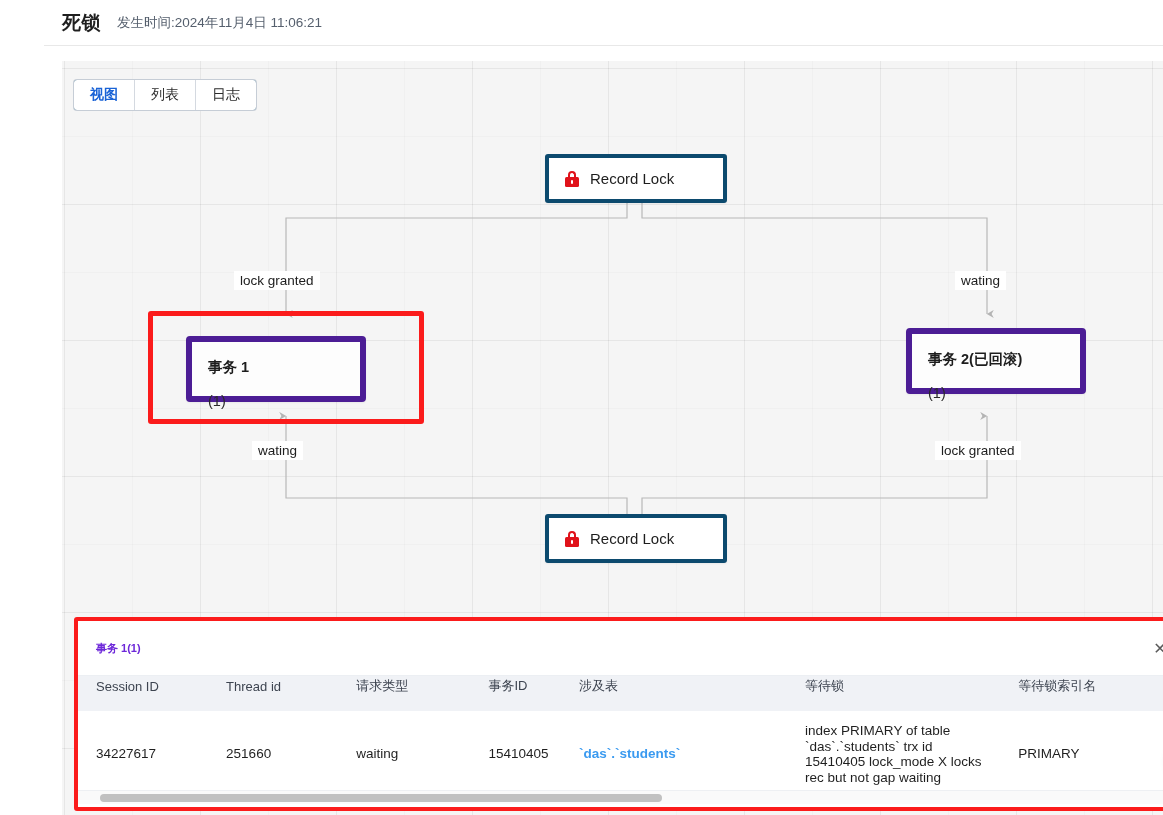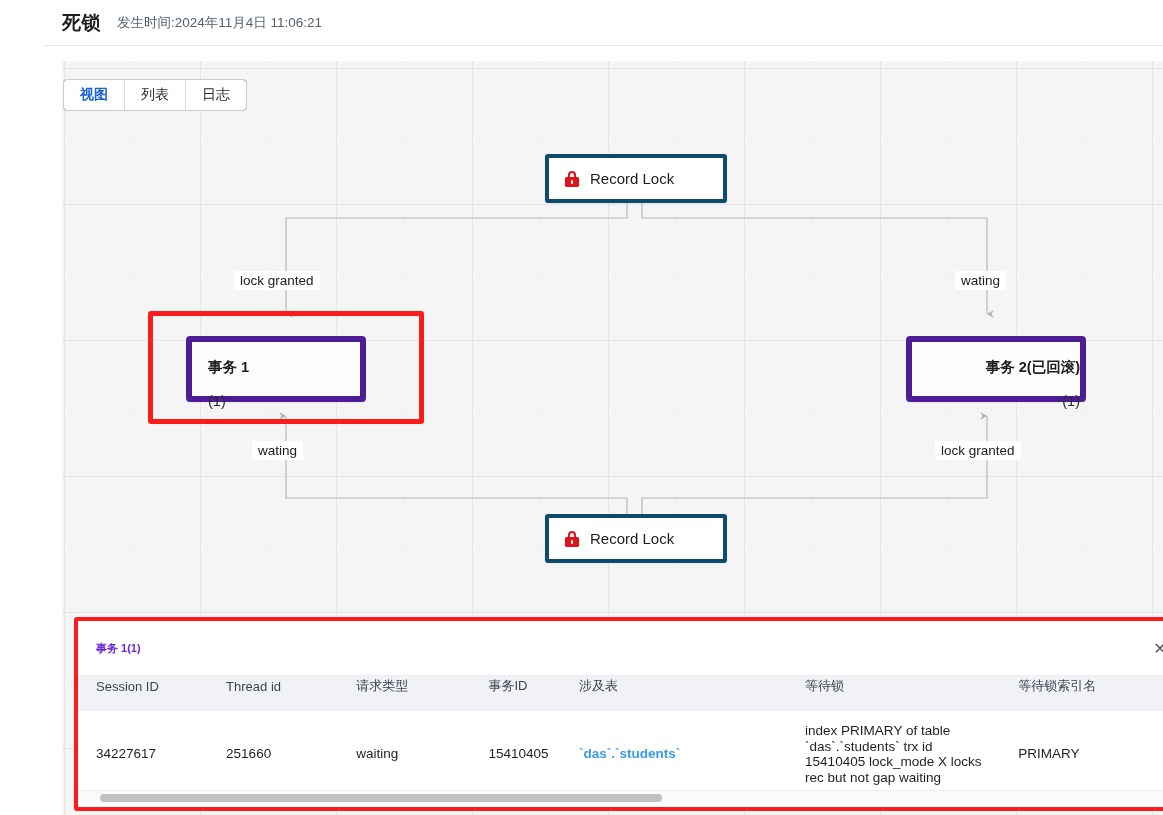--- a/index.html
+++ b/index.html
@@ -42,21 +42,21 @@
       linear-gradient(to right, rgba(0,0,0,0.045) 1px, transparent 1px),
       linear-gradient(to bottom, rgba(0,0,0,0.045) 1px, transparent 1px),
       linear-gradient(to right, rgba(0,0,0,0.018) 1px, transparent 1px),
       linear-gradient(to bottom, rgba(0,0,0,0.018) 1px, transparent 1px);
     background-size: 136px 136px, 136px 136px, 68px 68px, 68px 68px;
     background-position: 2px 0px, 0 7px, 2px 0px, 0 7px;
   }
 
   
   .tabs {
-    position:absolute; left:2px; top:19px;
+    position:absolute; left:12px; top:19px;
     display:flex; z-index:6;
     border-radius:3px; overflow:hidden;
     box-shadow: 0 0 0 1px #c6cdd6;
     background:#0c4a6e;
   }
   .tab {
     height:30px; padding:0 16px;
     display:flex; align-items:center; justify-content:center;
     font-size:14px; color:#2b2b2b; background:#fff; cursor:pointer;
     border-right:1px solid #d4d9e0;
@@ -211,21 +211,21 @@
           <span class="keyhole"></span>
       </span>
       <span class="lock-label">Record Lock</span>
     </div>
 
     <div class="node txn" style="left:124px; top:275px; width:180px; height:66px;">
       <div class="txn-title">事务 1</div>
       <div class="txn-sub">(1)</div>
     </div>
 
-    <div class="node txn" style="left:844px; top:275px; width:180px; height:66px;text-align:right;">
+    <div class="node txn" style="left:844px; top:267px; width:180px; height:66px;">
       <div class="txn-title">事务 2(已回滚)</div>
       <div class="txn-sub">(1)</div>
     </div>
 
     <div class="node lock" style="left:483px; top:453px; width:182px; height:49px;">
       <span class="lock-icon">
         <span class="shackle"></span>
           <span class="body"></span>
           <span class="keyhole"></span>
       </span>

